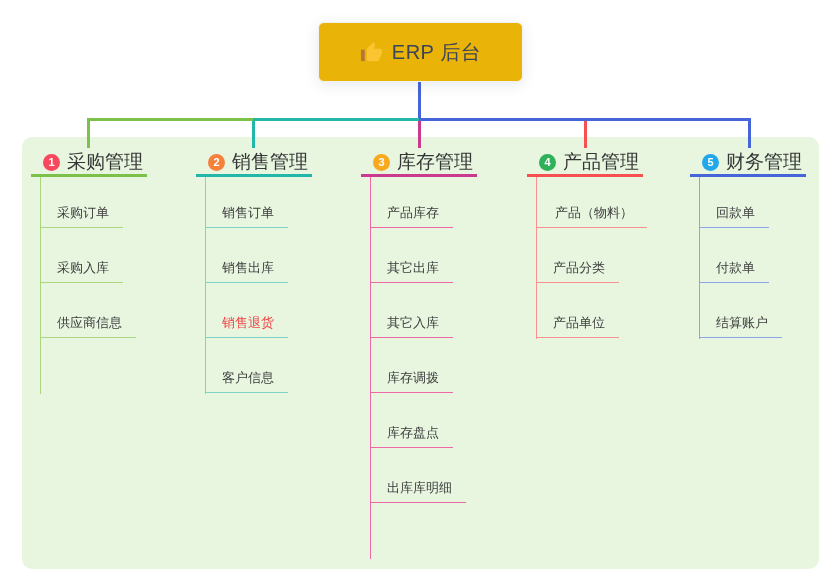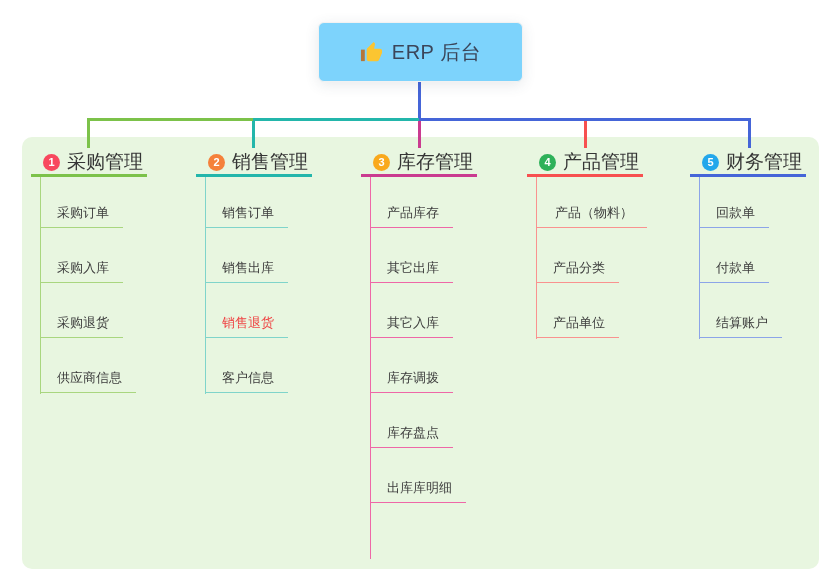--- a/index.html
+++ b/index.html
@@ -5,21 +5,21 @@
   html,body{margin:0;padding:0;background:#ffffff;}
   body{font-family:"Liberation Sans","DejaVu Sans",sans-serif;}
   #stage{position:relative;width:839px;height:588px;background:#ffffff;overflow:hidden;}
 
   
   .panel{position:absolute;left:22px;top:137px;width:797px;height:432px;
          background:#e8f6e0;border-radius:10px;}
 
   
   .root-box{position:absolute;left:318px;top:22px;width:205px;height:60px;
-            background:#7dd3fc;border:1px solid #f2f2f2;border-radius:6px;
+            background:#eab308;border:1px solid #f2f2f2;border-radius:6px;
             box-shadow:0 3px 14px rgba(60,70,90,.12);
             display:flex;align-items:center;justify-content:center;gap:9px;
             box-sizing:border-box;}
   .root-label{font-size:20px;font-weight:500;color:#3b4559;letter-spacing:.5px;}
   .thumb-icon{width:23px;height:23px;display:block;}
 
   
   .h-line,.v-line{position:absolute;}
 
   
@@ -71,23 +71,20 @@
           <span class="badge" style="background: rgb(248, 72, 94);">1</span>
           <span class="col-title" style="color: rgb(53, 53, 53);">采购管理</span>
         </div>
         <div class="spine" style="background: rgb(169, 214, 127); height: 217px;"></div>
         <div class="children">
           <div class="child-row">
             <span class="child-label" style="border-bottom-color: rgb(169, 214, 127); color: rgb(61, 61, 61);">采购订单</span>
           </div>
           <div class="child-row">
             <span class="child-label" style="border-bottom-color: rgb(169, 214, 127); color: rgb(61, 61, 61);">采购入库</span>
-          </div>
-          <div class="child-row">
-            <span class="child-label" style="border-bottom-color: rgb(169, 214, 127); color: rgb(61, 61, 61);">采购退货</span>
           </div>
           <div class="child-row">
             <span class="child-label" style="border-bottom-color: rgb(169, 214, 127); color: rgb(61, 61, 61);">供应商信息</span>
           </div>
         </div>
       </div>
       <div class="column" style="left: 196px;">
         <div class="col-header" style="border-bottom-color: rgb(35, 182, 171);">
           <span class="badge" style="background: rgb(245, 129, 59);">2</span>
           <span class="col-title" style="color: rgb(53, 53, 53);">销售管理</span>

